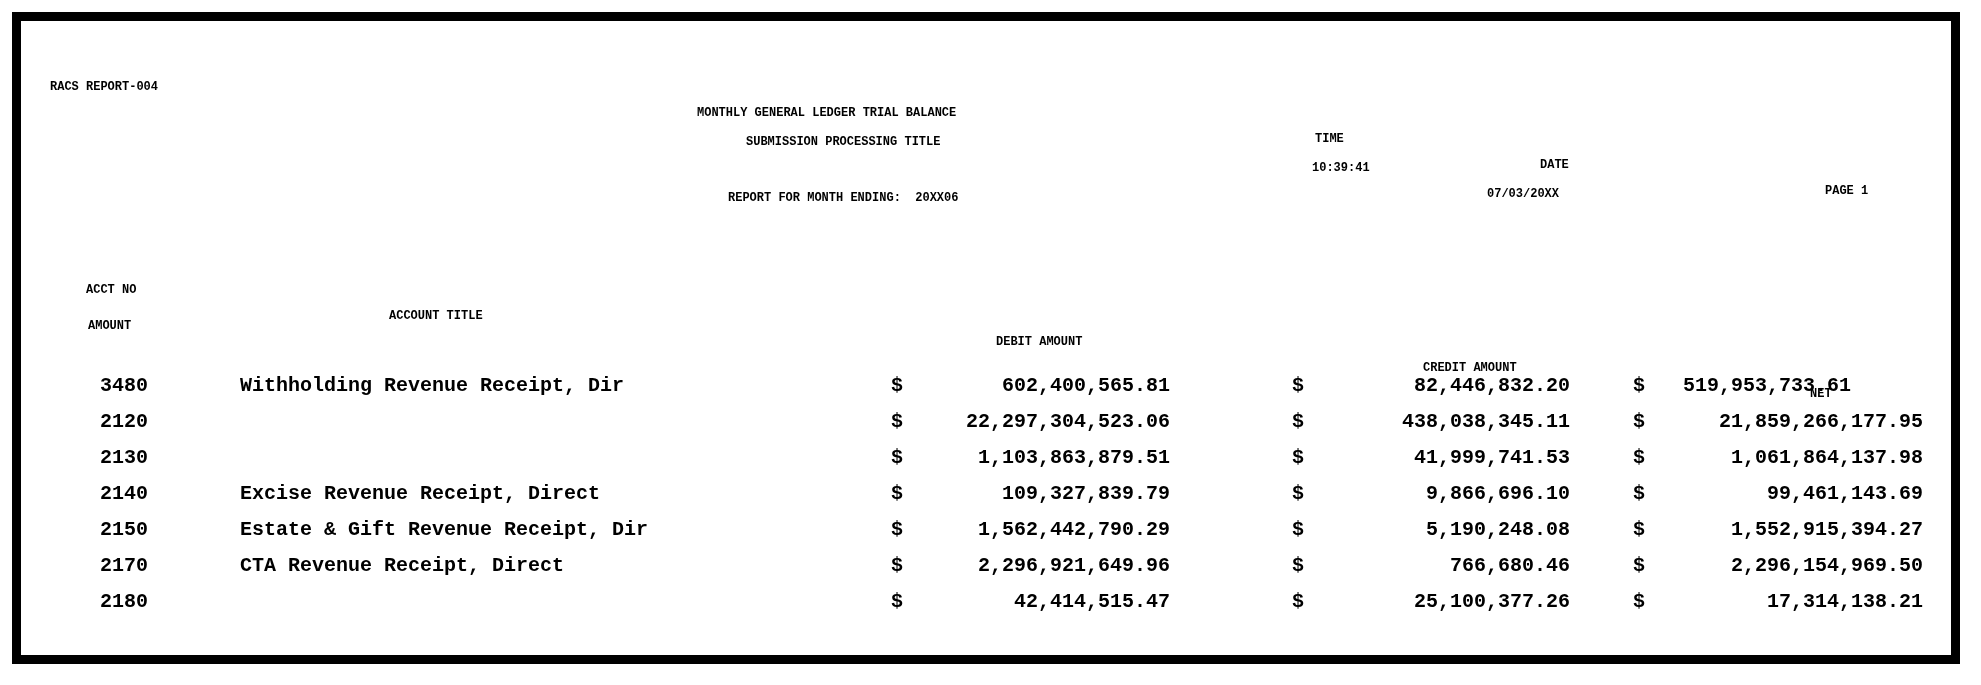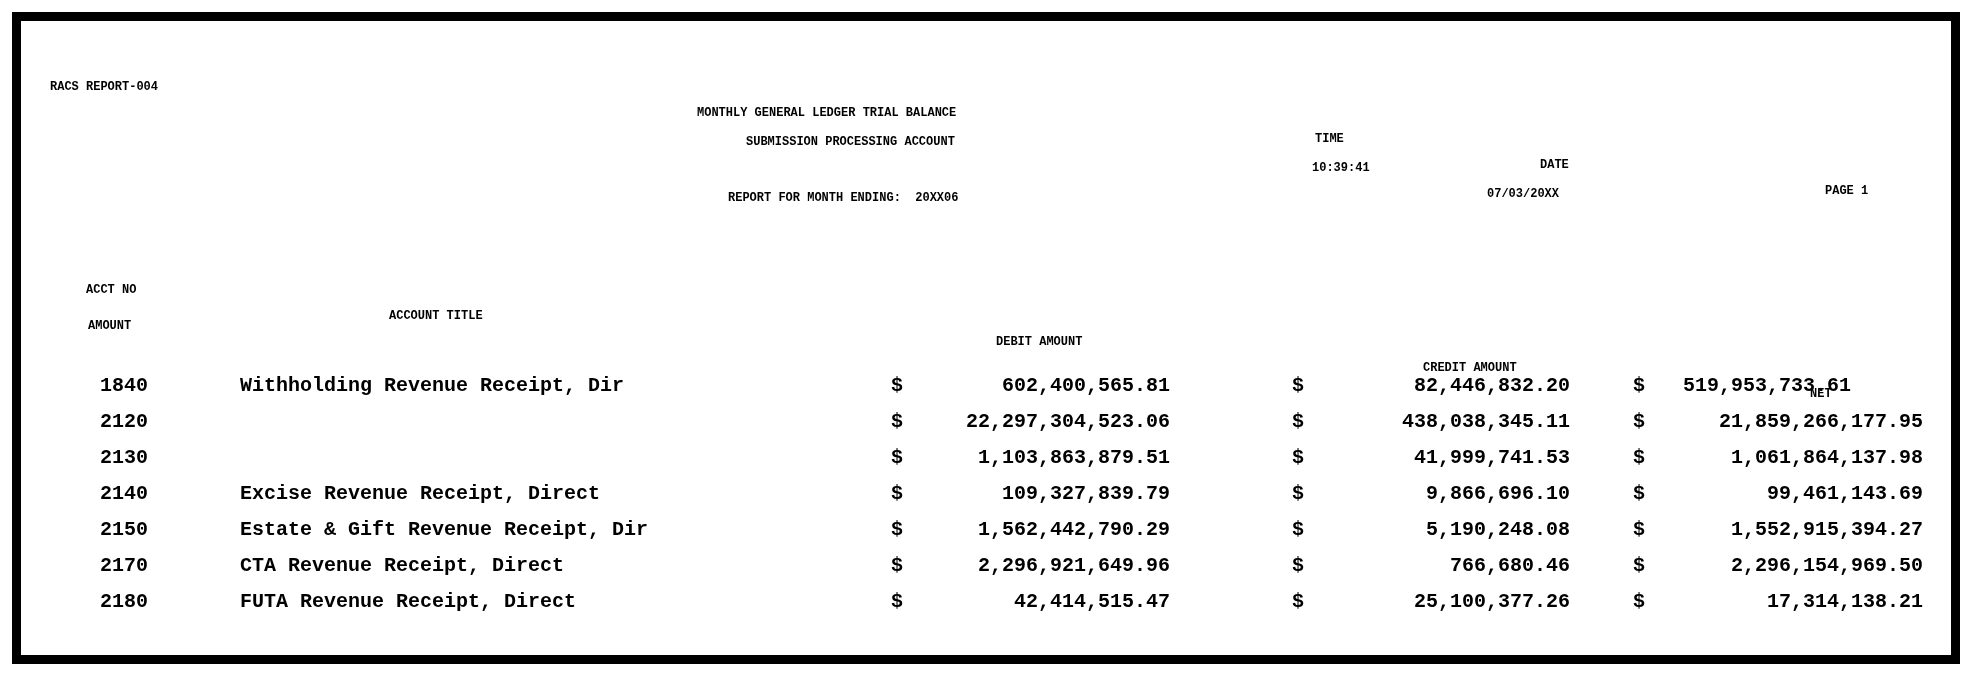--- a/index.html
+++ b/index.html
@@ -37,42 +37,42 @@
 
 <div class="line" id="line1">
   <span class="abs" style="left:50px;">RACS REPORT-004</span>
   <span class="abs" style="left:697px;">MONTHLY GENERAL LEDGER TRIAL BALANCE</span>
   <span class="abs" style="left:1315px;">TIME</span>
   <span class="abs" style="left:1540px;">DATE</span>
   <span class="abs" style="left:1825px;">PAGE 1</span>
 </div>
 
 <div class="line" id="line2">
-  <span class="abs" style="left:746px;">SUBMISSION PROCESSING ACCOUNT</span>
+  <span class="abs" style="left:746px;">SUBMISSION PROCESSING TITLE</span>
   <span class="abs" style="left:1312px;">10:39:41</span>
   <span class="abs" style="left:1487px;">07/03/20XX</span>
 </div>
 
 <div class="line" id="line3">
   <span class="abs" style="left:728px;">REPORT FOR MONTH ENDING:  20XX06</span>
 </div>
 
 <div class="line" id="colhdr">
   <span class="abs" style="left:86px;">ACCT NO</span>
   <span class="abs" style="left:389px;">ACCOUNT TITLE</span>
   <span class="abs" style="left:996px;">DEBIT AMOUNT</span>
   <span class="abs" style="left:1423px;">CREDIT AMOUNT</span>
   <span class="abs" style="left:1810px;">NET</span>
 </div>
 <div class="line" id="colhdr2">
   <span class="abs" style="left:88px;">AMOUNT</span>
 </div>
 
 <div class="row" style="display: block; top: 373px;">
-  <span class="cell-acct">1840</span>
+  <span class="cell-acct">3480</span>
   <span class="cell-title">Withholding Revenue Receipt, Dir</span>
   <span class="amt amt-debit">
     <span>$</span>
     <span class="val">602,400,565.81</span>
   </span>
   <span class="amt amt-credit">
     <span>$</span>
     <span class="val">82,446,832.20</span>
   </span>
   <span class="amt amt-net">
@@ -153,21 +153,20 @@
     <span>$</span>
     <span class="val">766,680.46</span>
   </span>
   <span class="amt amt-net">
     <span>$</span>
     <span class="val">2,296,154,969.50</span>
   </span>
 </div>
 <div class="row" style="display: block; top: 589px;">
   <span class="cell-acct">2180</span>
-  <span class="cell-title">FUTA Revenue Receipt, Direct</span>
   <span class="amt amt-debit">
     <span>$</span>
     <span class="val">42,414,515.47</span>
   </span>
   <span class="amt amt-credit">
     <span>$</span>
     <span class="val">25,100,377.26</span>
   </span>
   <span class="amt amt-net">
     <span>$</span>

